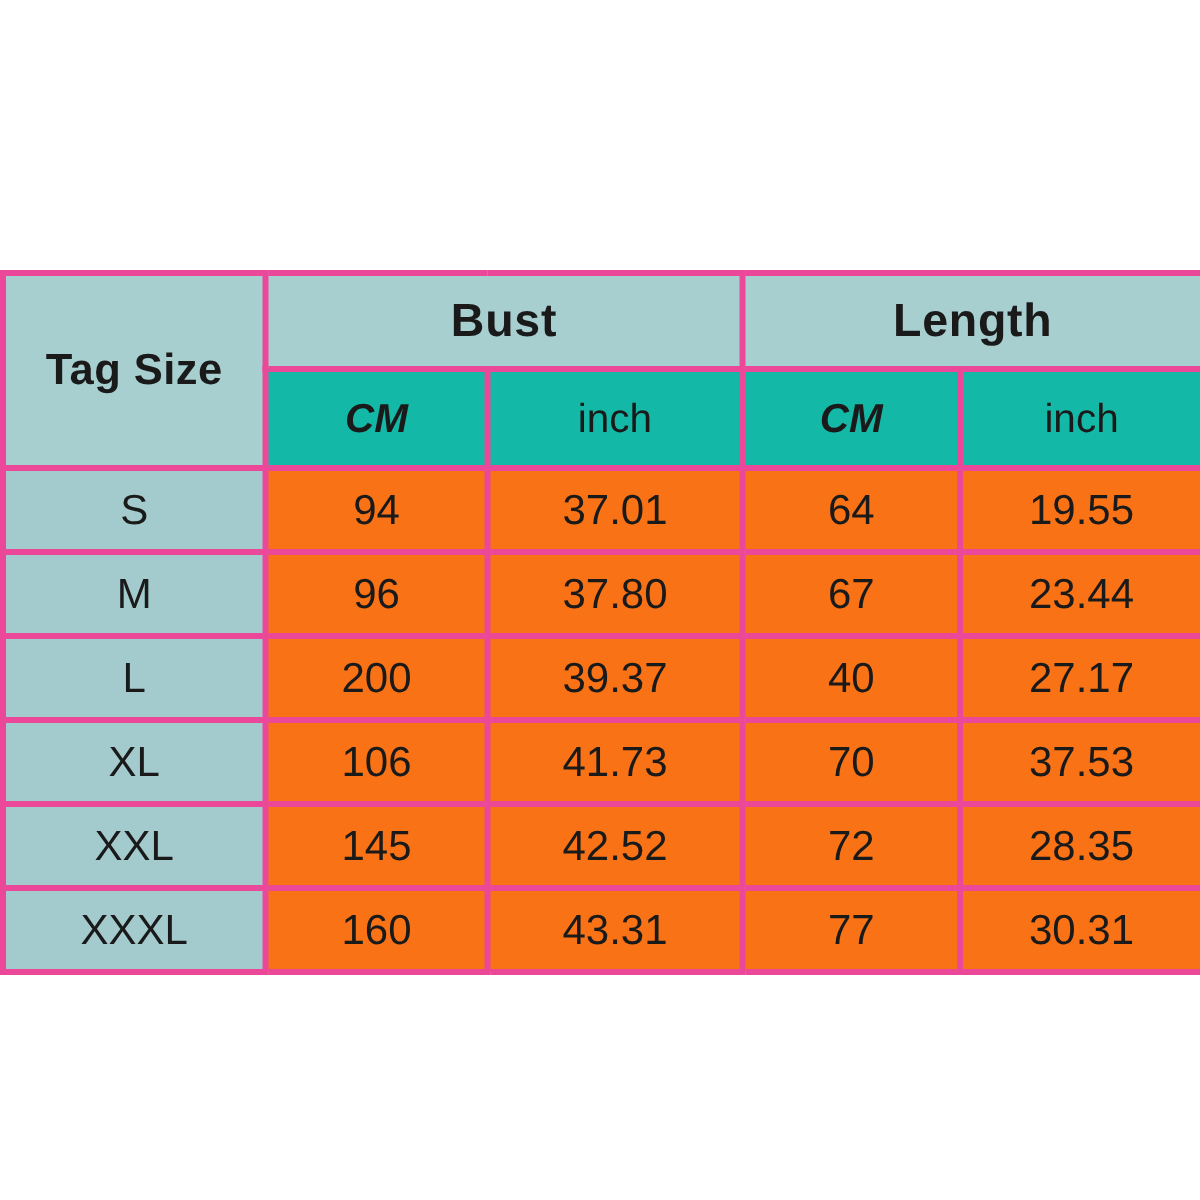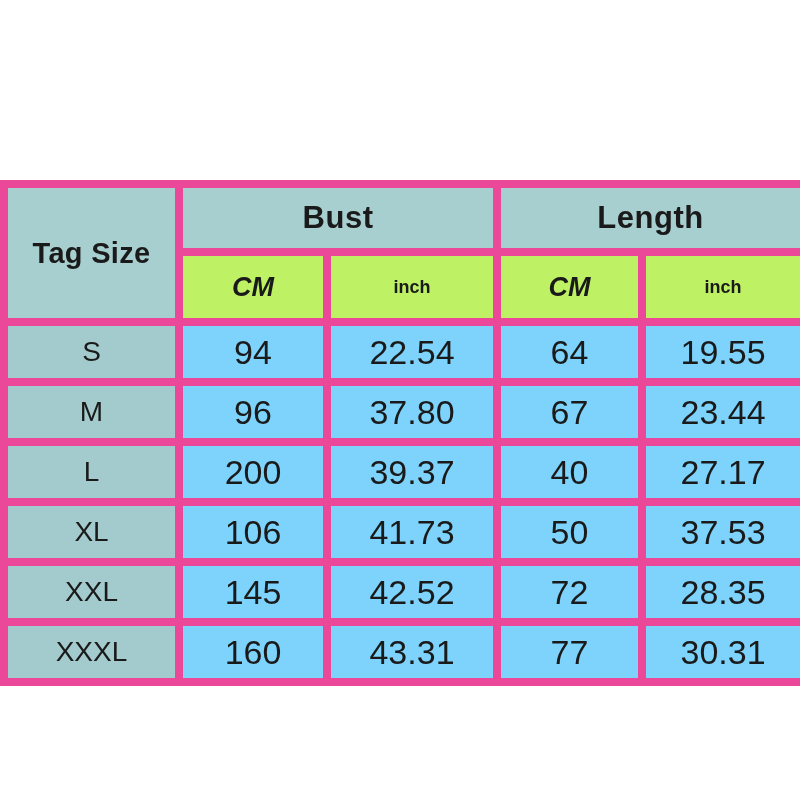--- a/index.html
+++ b/index.html
@@ -31,21 +31,21 @@
     left: 0;
     top: 180px;
     width: 800px;
   }
   table {
     border-collapse: collapse;
     width: 800px;
     table-layout: fixed;
   }
   td, th {
-    border: 8px solid #ec4899;
+    border: 4px solid #ec4899;
     text-align: center;
     vertical-align: middle;
     font-weight: normal;
     color: #1a1a1a;
     padding: 0;
   }
   
   col.c-tag    { width: 175px; }
   col.c-bcm    { width: 148px; }
   col.c-binch  { width: 170px; }
@@ -61,39 +61,39 @@
   }
   .hdr-tag {
     background: #a8cfd0;
     font-size: 29px;
     font-weight: bold;
     height: 122px;
     letter-spacing: 0.3px;
     margin-left: 30px;
   }
   .hdr-unit {
-    background: #bef264;
+    background: #14b8a6;
     font-size: 27px;
     font-weight: bold;
     font-style: italic;
     height: 62px;
   }
   .hdr-unit.plain {
     font-style: normal;
-    font-weight: bold;
-    font-size: 18px;
+    font-weight: normal;
+    font-size: 27px;
   }
   .size-cell {
     background: #a3cbcd;
     font-size: 28px;
     height: 52px;
   }
   .val-cell {
-    background: #7dd3fc;
-    font-size: 34px;
+    background: #f97316;
+    font-size: 28px;
     height: 52px;
     margin-left: 48px;
   }
 </style>
 </head>
 <body>
 
 <div id="canvas">
   <div id="band"></div>
 
@@ -115,21 +115,21 @@
         <tr>
           <td class="hdr-unit">CM</td>
           <td class="hdr-unit plain">inch</td>
           <td class="hdr-unit">CM</td>
           <td class="hdr-unit plain">inch</td>
         </tr>
 
         <tr>
           <td class="size-cell">S</td>
           <td class="val-cell">94</td>
-          <td class="val-cell">22.54</td>
+          <td class="val-cell">37.01</td>
           <td class="val-cell">64</td>
           <td class="val-cell">19.55</td>
         </tr>
         <tr>
           <td class="size-cell">M</td>
           <td class="val-cell">96</td>
           <td class="val-cell">37.80</td>
           <td class="val-cell">67</td>
           <td class="val-cell">23.44</td>
         </tr>
@@ -137,21 +137,21 @@
           <td class="size-cell">L</td>
           <td class="val-cell">200</td>
           <td class="val-cell">39.37</td>
           <td class="val-cell">40</td>
           <td class="val-cell">27.17</td>
         </tr>
         <tr>
           <td class="size-cell">XL</td>
           <td class="val-cell">106</td>
           <td class="val-cell">41.73</td>
-          <td class="val-cell">50</td>
+          <td class="val-cell">70</td>
           <td class="val-cell">37.53</td>
         </tr>
         <tr>
           <td class="size-cell">XXL</td>
           <td class="val-cell">145</td>
           <td class="val-cell">42.52</td>
           <td class="val-cell">72</td>
           <td class="val-cell">28.35</td>
         </tr>
         <tr>

